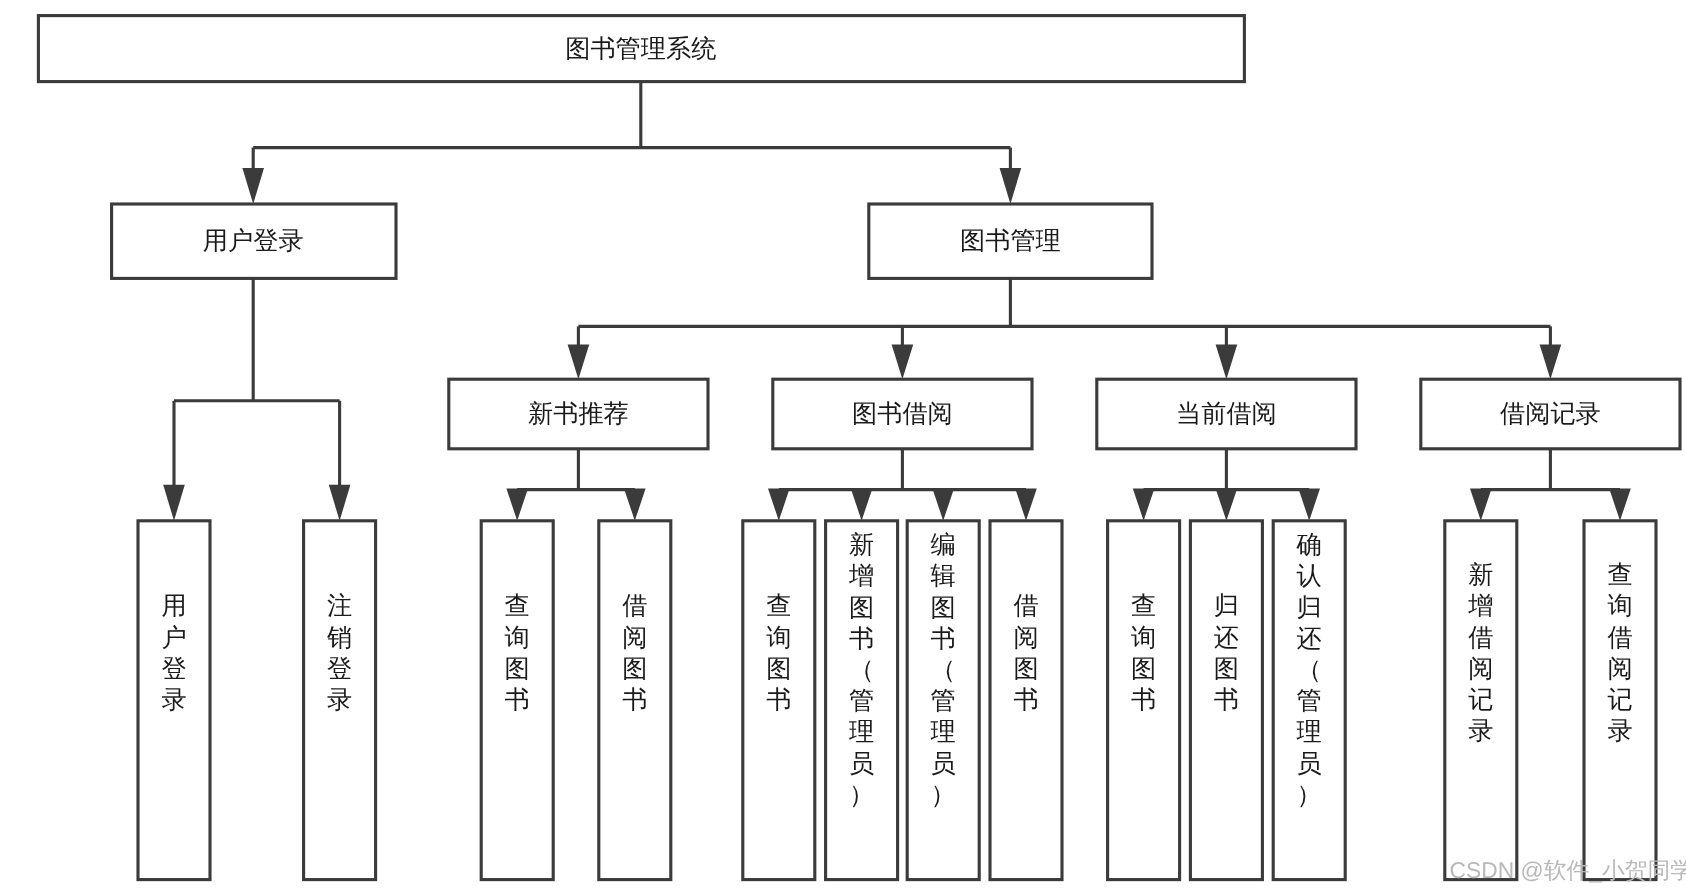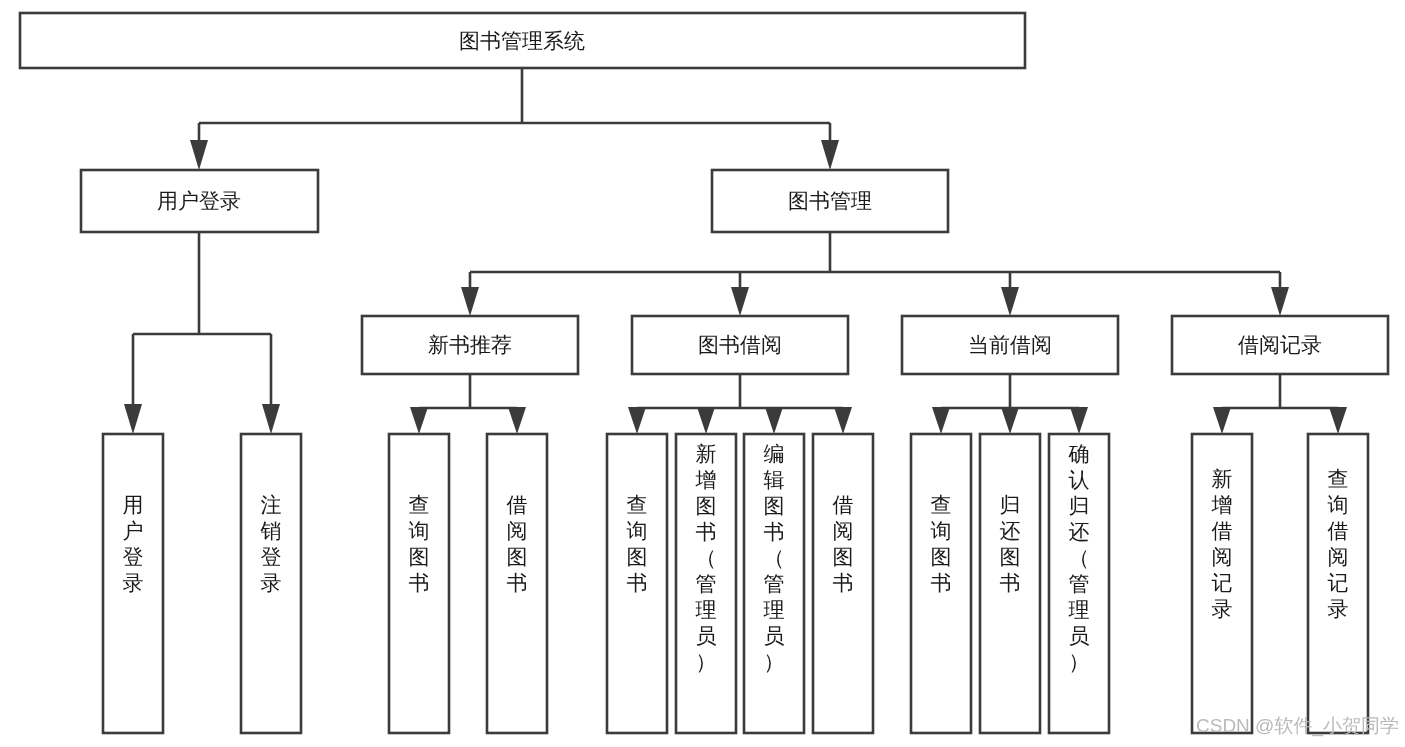--- a/index.html
+++ b/index.html
@@ -9,21 +9,21 @@
   }
   body {
     width: 1405px;
     height: 747px;
     font-family: "Liberation Sans", "DejaVu Sans", sans-serif;
     overflow: hidden;
     position: relative;
   }
   #diagram-root {
     position: absolute;
-    top: 0; left: 0;
+    top: 0; left: 12px;
     width: 1318px;
     height: 747px;
     text-align: center;
   }
   .node-rect {
     fill: #ffffff;
     stroke: #3b3b3b;
     stroke-width: 2.6;
   }
   .connector {

